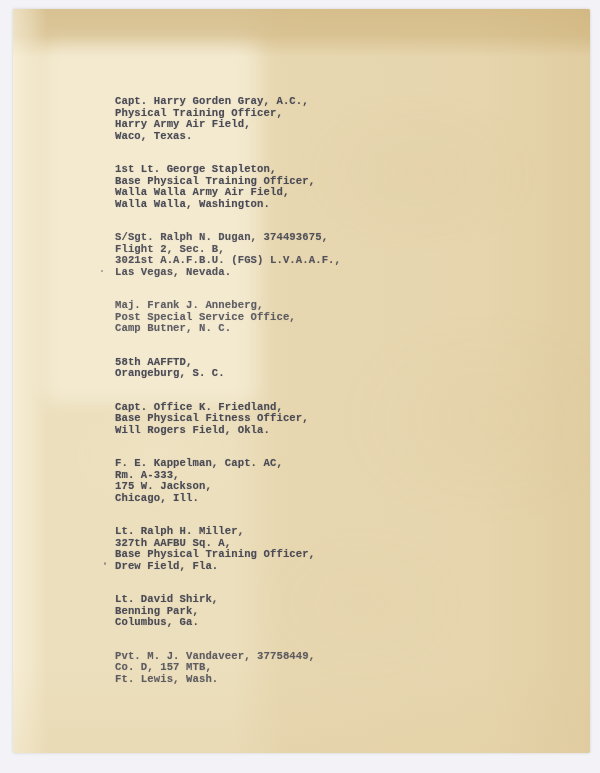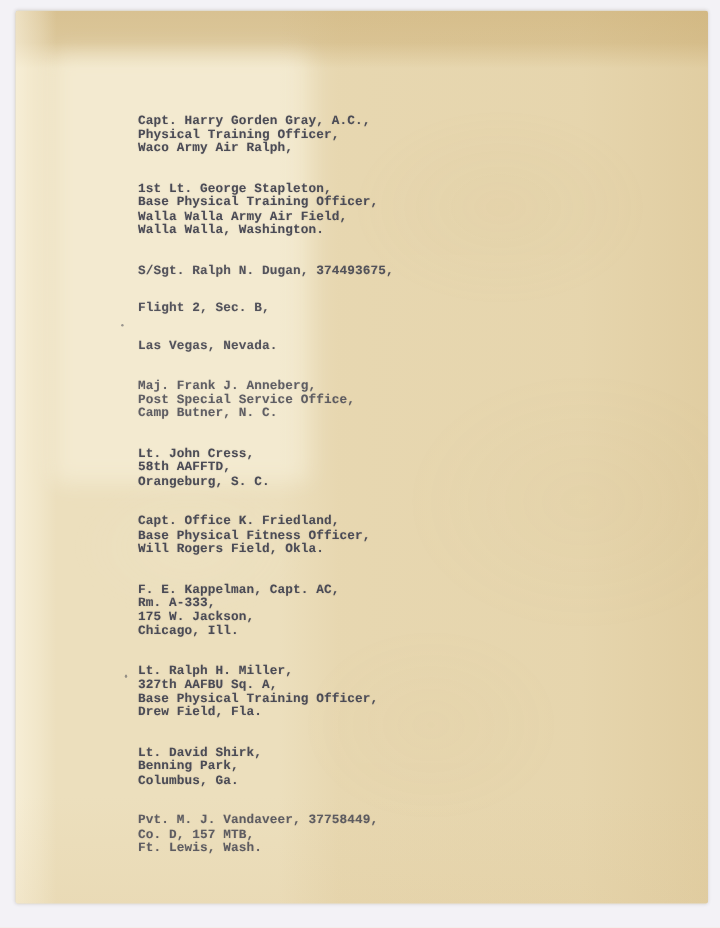--- a/index.html
+++ b/index.html
@@ -93,59 +93,60 @@
     font-size: 10.6px;
     font-weight: bold;
     line-height: 11.5px;
     height: 11.5px;
     white-space: pre;
     color: var(--ink, #4b4b55);
     text-shadow: 0 0 1px rgba(75,75,85,0.35);
     letter-spacing: 0.1px;
   }
   .block:nth-child(4) .line, .block:nth-child(10) .line { opacity: 0.88; }
-  .block:nth-child(3) .line { opacity: 0.95; margin-top: 20px; }
+  .block:nth-child(3) .line { opacity: 0.95; }
 </style>
 </head>
 <body>
 
 <div class="scan">
   <div class="paper">
     <div class="overlay top-band"></div>
     <div class="overlay right-warm"></div>
     <div class="overlay left-light"></div>
     <div class="overlay center-light"></div>
     <div class="overlay bottom-soft"></div>
     <div class="overlay texture"></div>
     <div class="speck s1"></div>
     <div class="speck s2"></div>
     <div class="text-col" id="address-list">
         <div class="block">
           <div class="line">Capt. Harry Gorden Gray, A.C.,</div>
           <div class="line">Physical Training Officer,</div>
-          <div class="line">Waco Army Air Ralph,</div>
+          <div class="line">Harry Army Air Field,</div>
+          <div class="line">Waco, Texas.</div>
         </div>
         <div class="block">
           <div class="line">1st Lt. George Stapleton,</div>
           <div class="line">Base Physical Training Officer,</div>
           <div class="line">Walla Walla Army Air Field,</div>
           <div class="line">Walla Walla, Washington.</div>
         </div>
         <div class="block">
           <div class="line">S/Sgt. Ralph N. Dugan, 374493675,</div>
           <div class="line">Flight 2, Sec. B,</div>
+          <div class="line">3021st A.A.F.B.U. (FGS) L.V.A.A.F.,</div>
           <div class="line">Las Vegas, Nevada.</div>
         </div>
         <div class="block">
           <div class="line">Maj. Frank J. Anneberg,</div>
           <div class="line">Post Special Service Office,</div>
           <div class="line">Camp Butner, N. C.</div>
         </div>
         <div class="block">
-          <div class="line">Lt. John Cress,</div>
           <div class="line">58th AAFFTD,</div>
           <div class="line">Orangeburg, S. C.</div>
         </div>
         <div class="block">
           <div class="line">Capt. Office K. Friedland,</div>
           <div class="line">Base Physical Fitness Officer,</div>
           <div class="line">Will Rogers Field, Okla.</div>
         </div>
         <div class="block">
           <div class="line">F. E. Kappelman, Capt. AC,</div>

